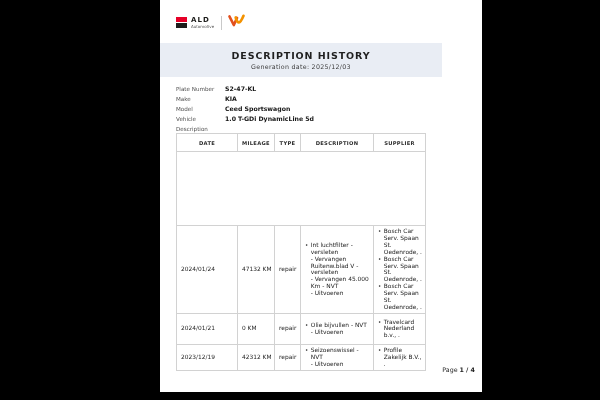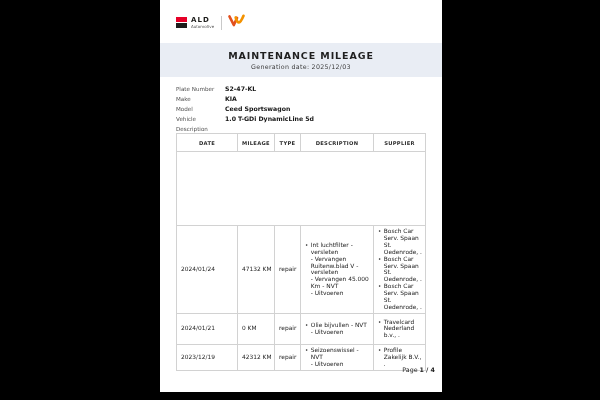--- a/index.html
+++ b/index.html
@@ -2,21 +2,21 @@
 <html><head>
 <meta charset="utf-8">
 <style>
   html,body{margin:0;padding:0;}
   body{
     width:600px;height:400px;position:relative;overflow:hidden;
     background:#000;
     font-family:"DejaVu Sans","Liberation Sans",sans-serif;
   }
   .page{
-    position:absolute;left:160px;top:0;width:282px;height:392px;
+    position:absolute;left:160px;top:0;width:322px;height:392px;
     background:#ffffff;
   }
   
   .logo-row{position:absolute;top:13px;left:16px;display:flex;align-items:center;}
   .sg-mark{
     width:11px;height:11px;flex:0 0 auto;
     background:linear-gradient(#e60028 0 44%,#ffffff 44% 57%,#1d1d1b 57% 100%);
   }
   .ald-text{margin-left:4px;display:flex;flex-direction:column;line-height:1;}
   .ald-name{font-size:7px;font-weight:bold;letter-spacing:1px;color:#1d1d1b;}
@@ -81,21 +81,21 @@
     <div class="logo-divider"></div>
     <span>
       <svg width="19" height="15" viewBox="0 0 19 15">
         <path d="M2.5 3.5 L6.8 12 L10 5" stroke="#e2501e" stroke-width="2.7" fill="none" stroke-linecap="round" stroke-linejoin="round"></path>
         <path d="M8.7 4.5 C10.6 11 12.8 11.8 16.5 2.8" stroke="#f39200" stroke-width="2.7" fill="none" stroke-linecap="round"></path>
       </svg>
     </span>
   </div>
 
   <div class="band" style="background: rgb(233, 237, 244);">
-    <div class="band-title">MAINTENANCE MILEAGE</div>
+    <div class="band-title">DESCRIPTION HISTORY</div>
     <div class="band-sub">Generation date: 2025/12/03</div>
   </div>
 
   <div class="vehicle">
     <div class="v-row">
       <span class="v-label">Plate Number</span>
       <span class="v-value">S2-47-KL</span>
     </div>
     <div class="v-row">
       <span class="v-label">Make</span>

